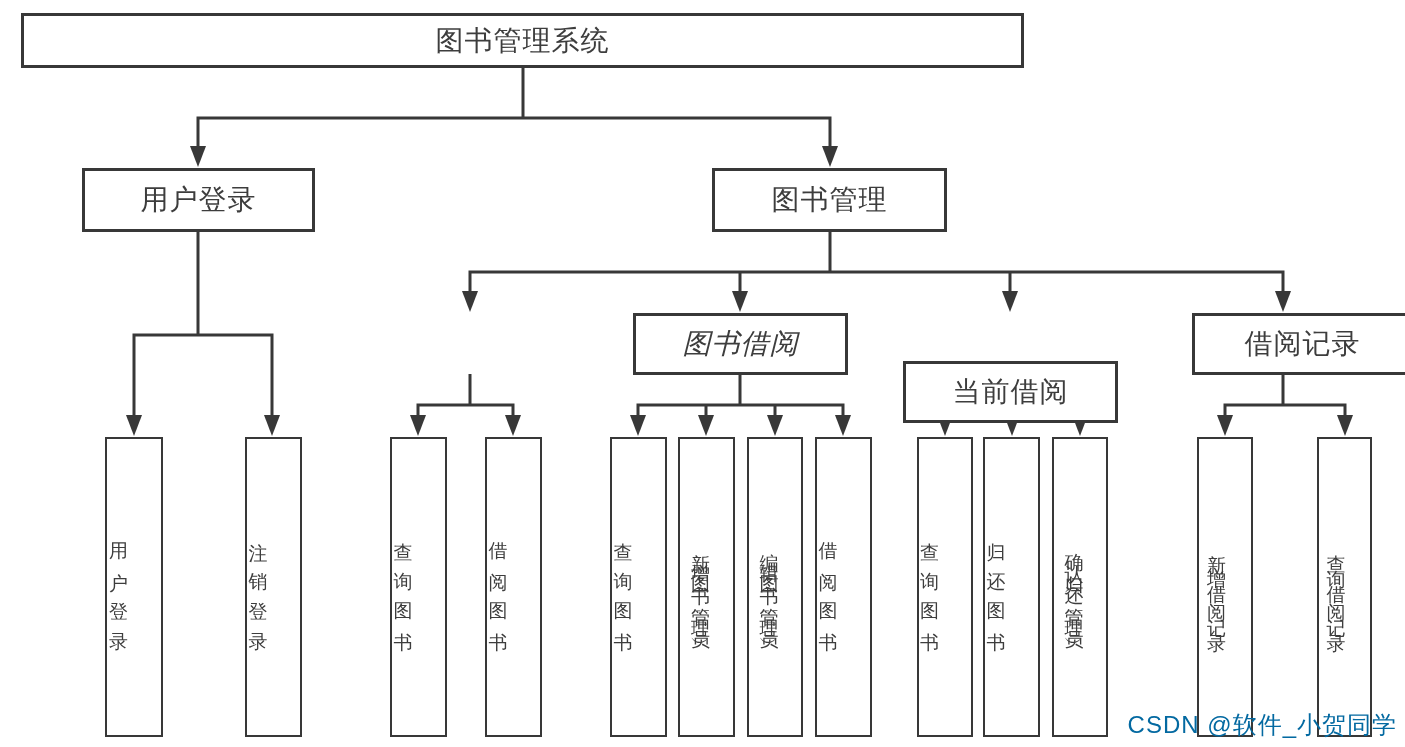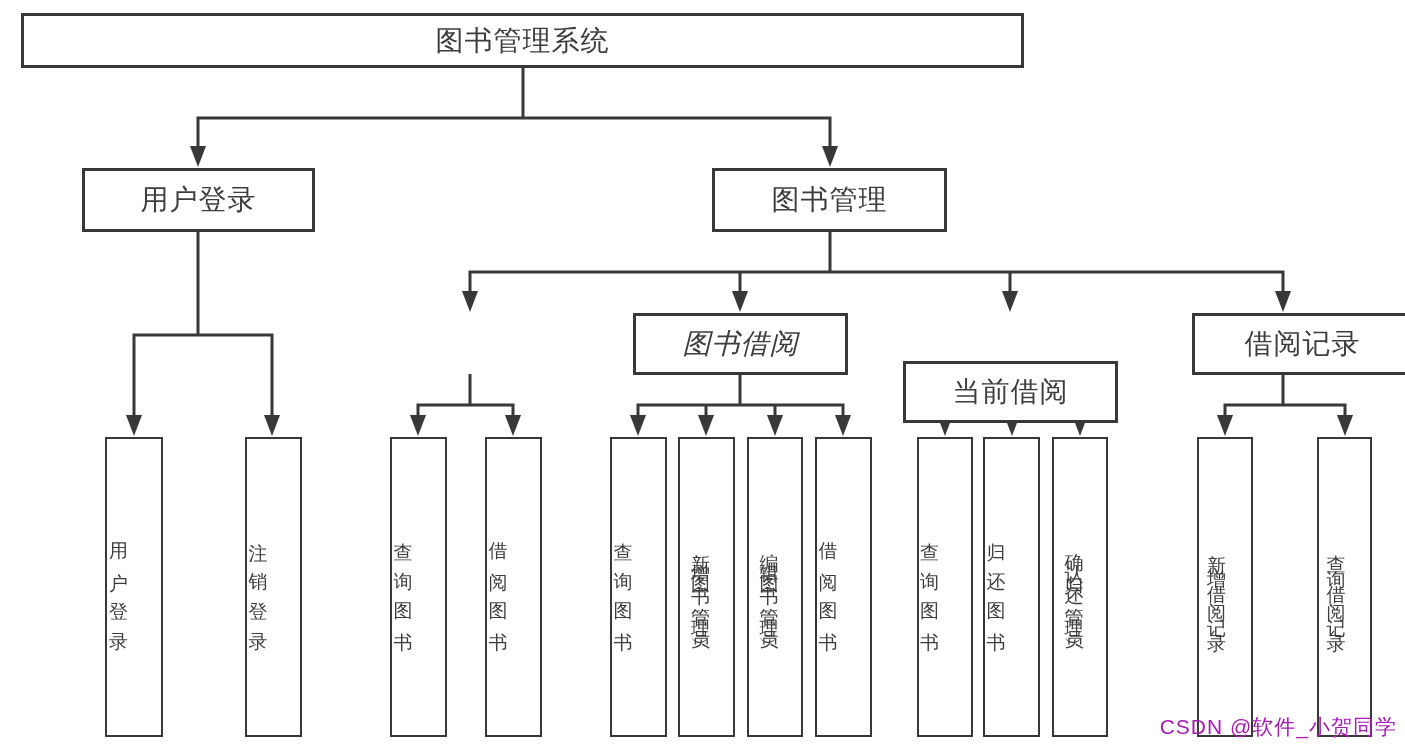--- a/index.html
+++ b/index.html
@@ -34,22 +34,22 @@
     white-space: nowrap;
   }
   .ls4 { letter-spacing: 30px; margin-block-start: 30px; }
   .ls6 { letter-spacing: 16px; margin-block-start: 16px; }
   .ls9 { letter-spacing: 11px; margin-block-start: 11px; }
   #watermark {
     position: absolute;
     right: 8px;
     bottom: 6px;
     z-index: 3;
-    color: #a21caf;
-    font-size: 21px;
+    color: #0369a1;
+    font-size: 24px;
     letter-spacing: 1px;
     white-space: nowrap;
   }
 </style>
 </head>
 <body>
 
 <div id="canvas">
 
   <svg id="wires" width="1405" height="747" viewBox="0 0 1405 747" aria-hidden="true">

